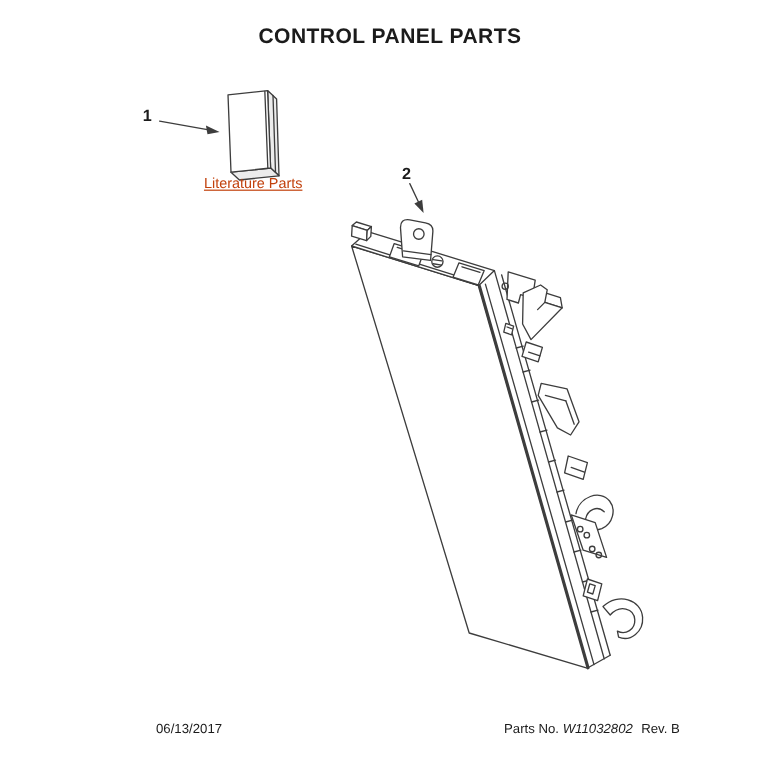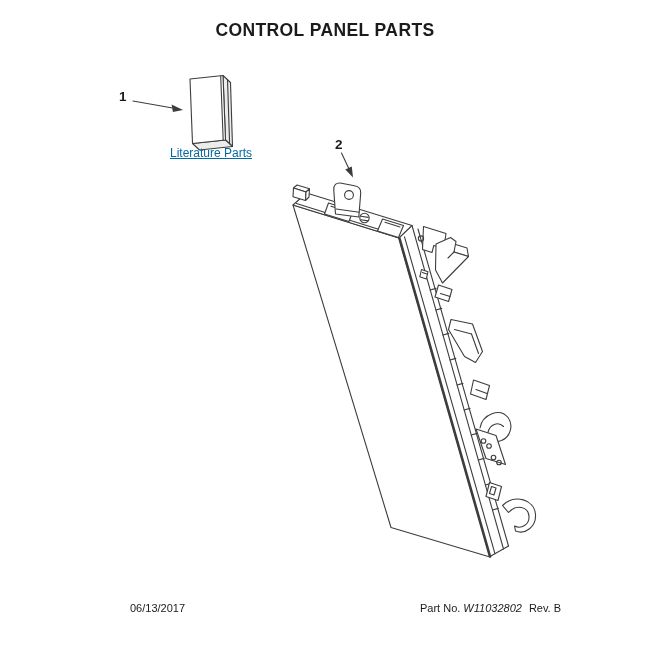--- a/index.html
+++ b/index.html
@@ -17,21 +17,21 @@
   }
   .ln .f{fill:#ffffff;}
   .ln .fg{fill:#ececec;}
   .ln .th{stroke-width:2.6;}
   .ln .ah{fill:#3d3d3d;stroke:none;}
   .callout{position:absolute;font-size:13.5px;font-weight:bold;color:#1b1b1b;}
   .callout-1{left:119px;top:89px;}
   .callout-2{left:335px;top:137px;}
   .lit-label{
     position:absolute;left:168px;top:146px;width:86px;text-align:center;
-    font-size:12px;text-decoration:underline;color:#0369a1;
+    font-size:12px;text-decoration:underline;color:#c2410c;
   }
   .footer-date{position:absolute;left:130px;top:602px;font-size:11px;color:#1b1b1b;}
   .footer-part{position:absolute;left:420px;top:602px;font-size:11px;color:#1b1b1b;white-space:nowrap;}
   .footer-part span{margin-right:3px;}
   .footer-part .gap{margin-right:7px;font-style:italic;}
 </style>
 </head>
 <body>
 
 <div class="page">
@@ -150,15 +150,15 @@
       </g>
 
     </g>
   </svg>
 
   <div class="callout callout-1">1</div>
   <div class="callout callout-2">2</div>
   <div class="lit-label">Literature Parts</div>
 
   <div class="footer-date">06/13/2017</div>
-  <div class="footer-part"><span>Part No.</span><span class="gap">W11032802</span><span>Rev.</span><span>B</span></div>
+  <div class="footer-part"><span>Parts No.</span><span class="gap">W11032802</span><span>Rev.</span><span>B</span></div>
 
 </div>
 
 </body></html>

